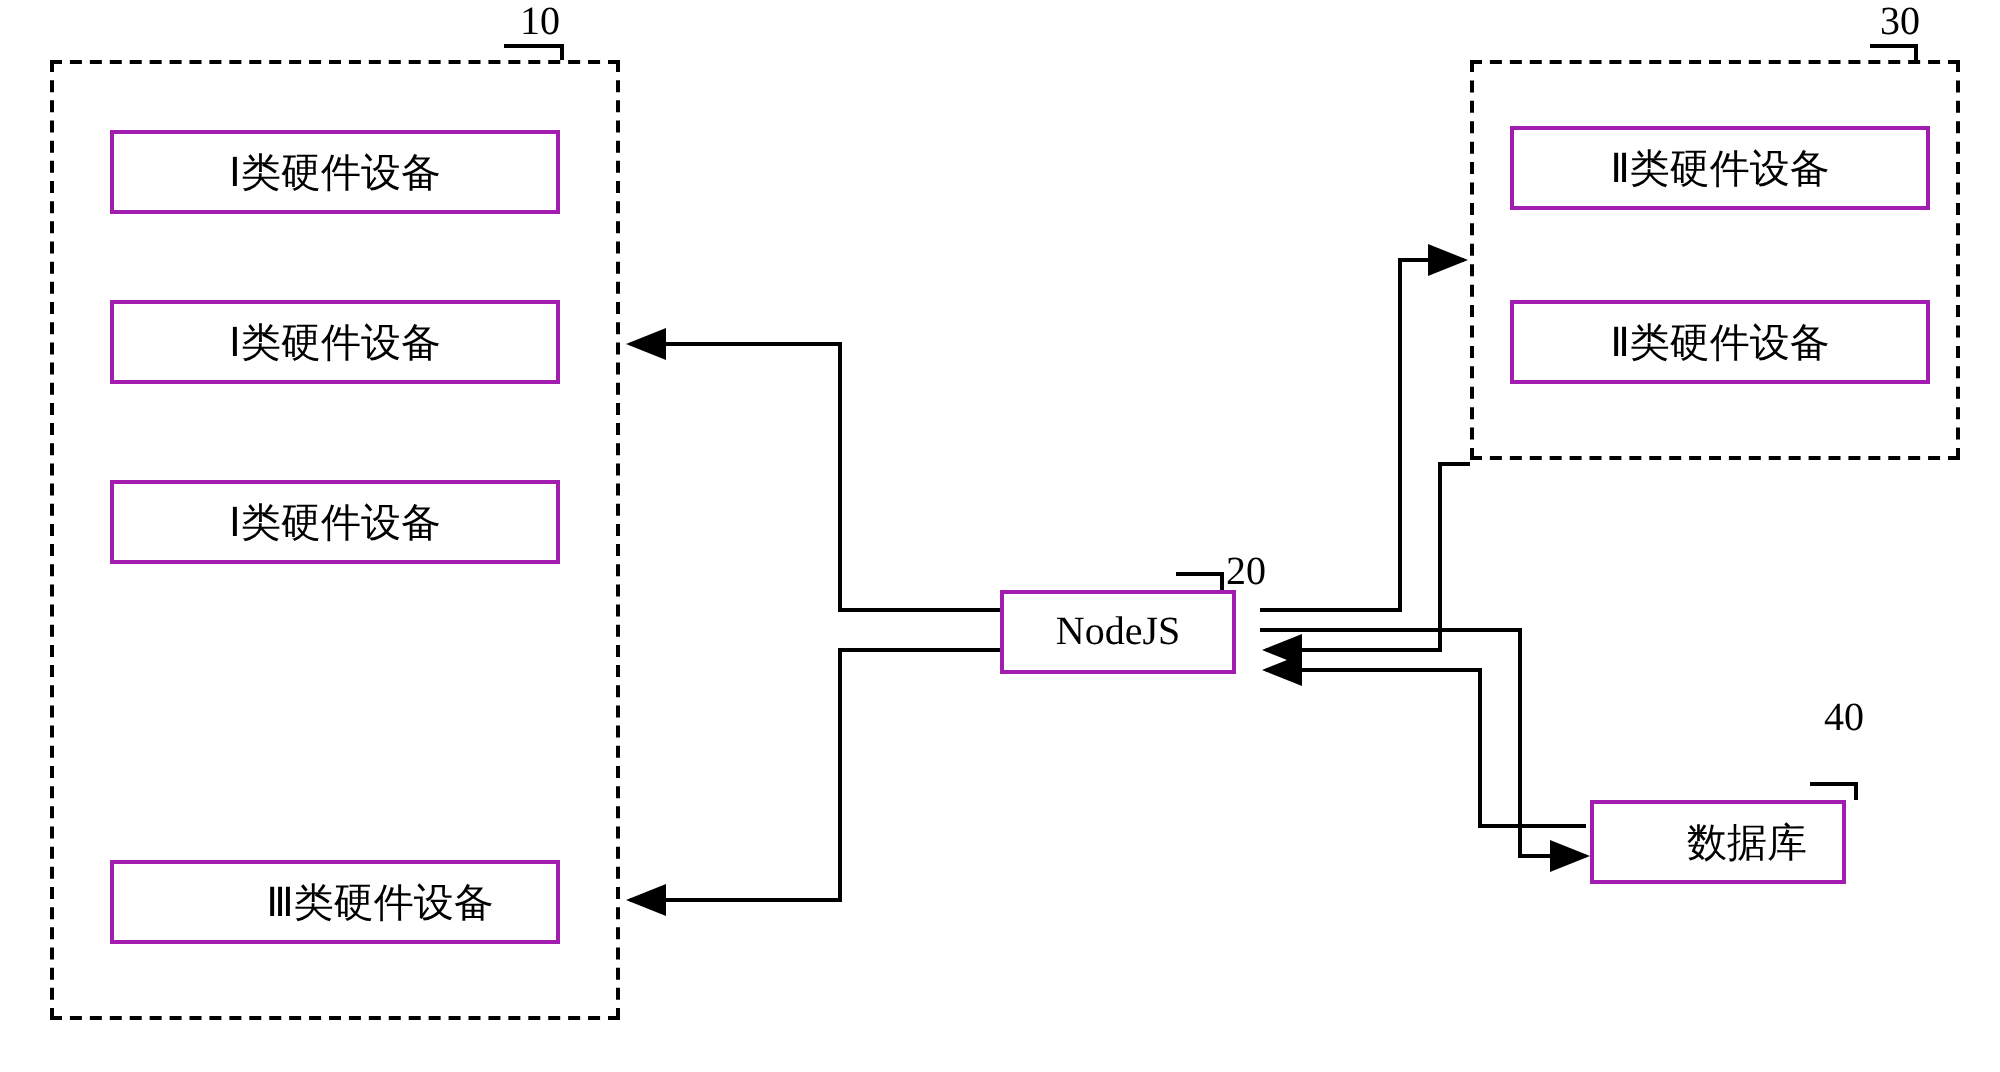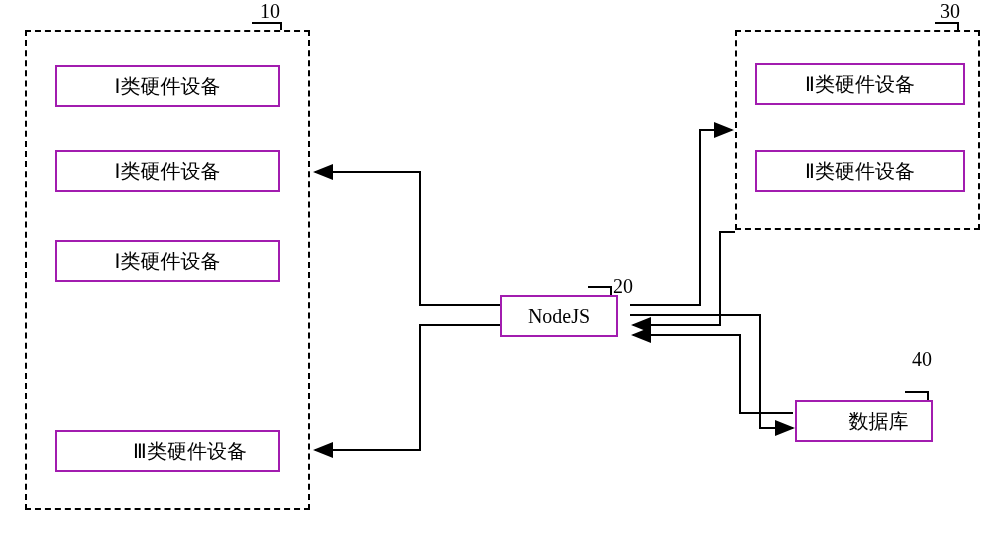--- a/index.html
+++ b/index.html
@@ -71,21 +71,21 @@
 <div class="bracket" style="left:935px; top:22px; width:24px; height:8px;"></div>
 <div class="label" style="left:940px; top:0px;">30</div>
 
 <div class="solid-box" style="left:755px; top:63px; width:210px; height:42px;">
   <span>Ⅱ类硬件设备</span>
 </div>
 <div class="solid-box" style="left:755px; top:150px; width:210px; height:42px;">
   <span>Ⅱ类硬件设备</span>
 </div>
 
-<div class="solid-box" style="left:795px; top:400px; width:138px; height:42px;padding-left:29px;">
+<div class="solid-box" style="left:795px; top:400px; width:128px; height:42px;padding-left:29px;">
   <span>数据库</span>
 </div>
 <div class="bracket" style="left:905px; top:391px; width:24px; height:9px;"></div>
 <div class="label" style="left:912px; top:348px;">40</div>
 
 <svg class="arrows">
   <defs>
     <marker id="arrowhead" markerWidth="10" markerHeight="8" refX="9" refY="4" orient="auto">
       <polygon points="0 0, 10 4, 0 8" fill="black"></polygon>
     </marker>

